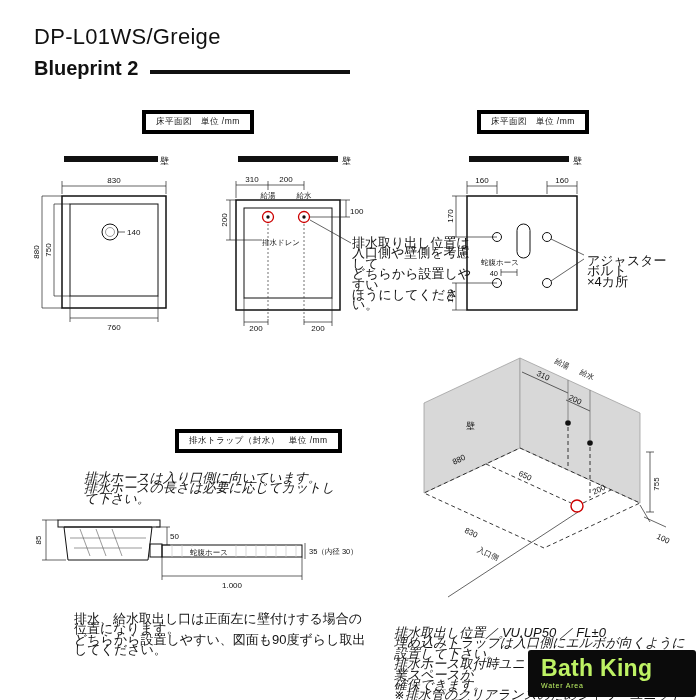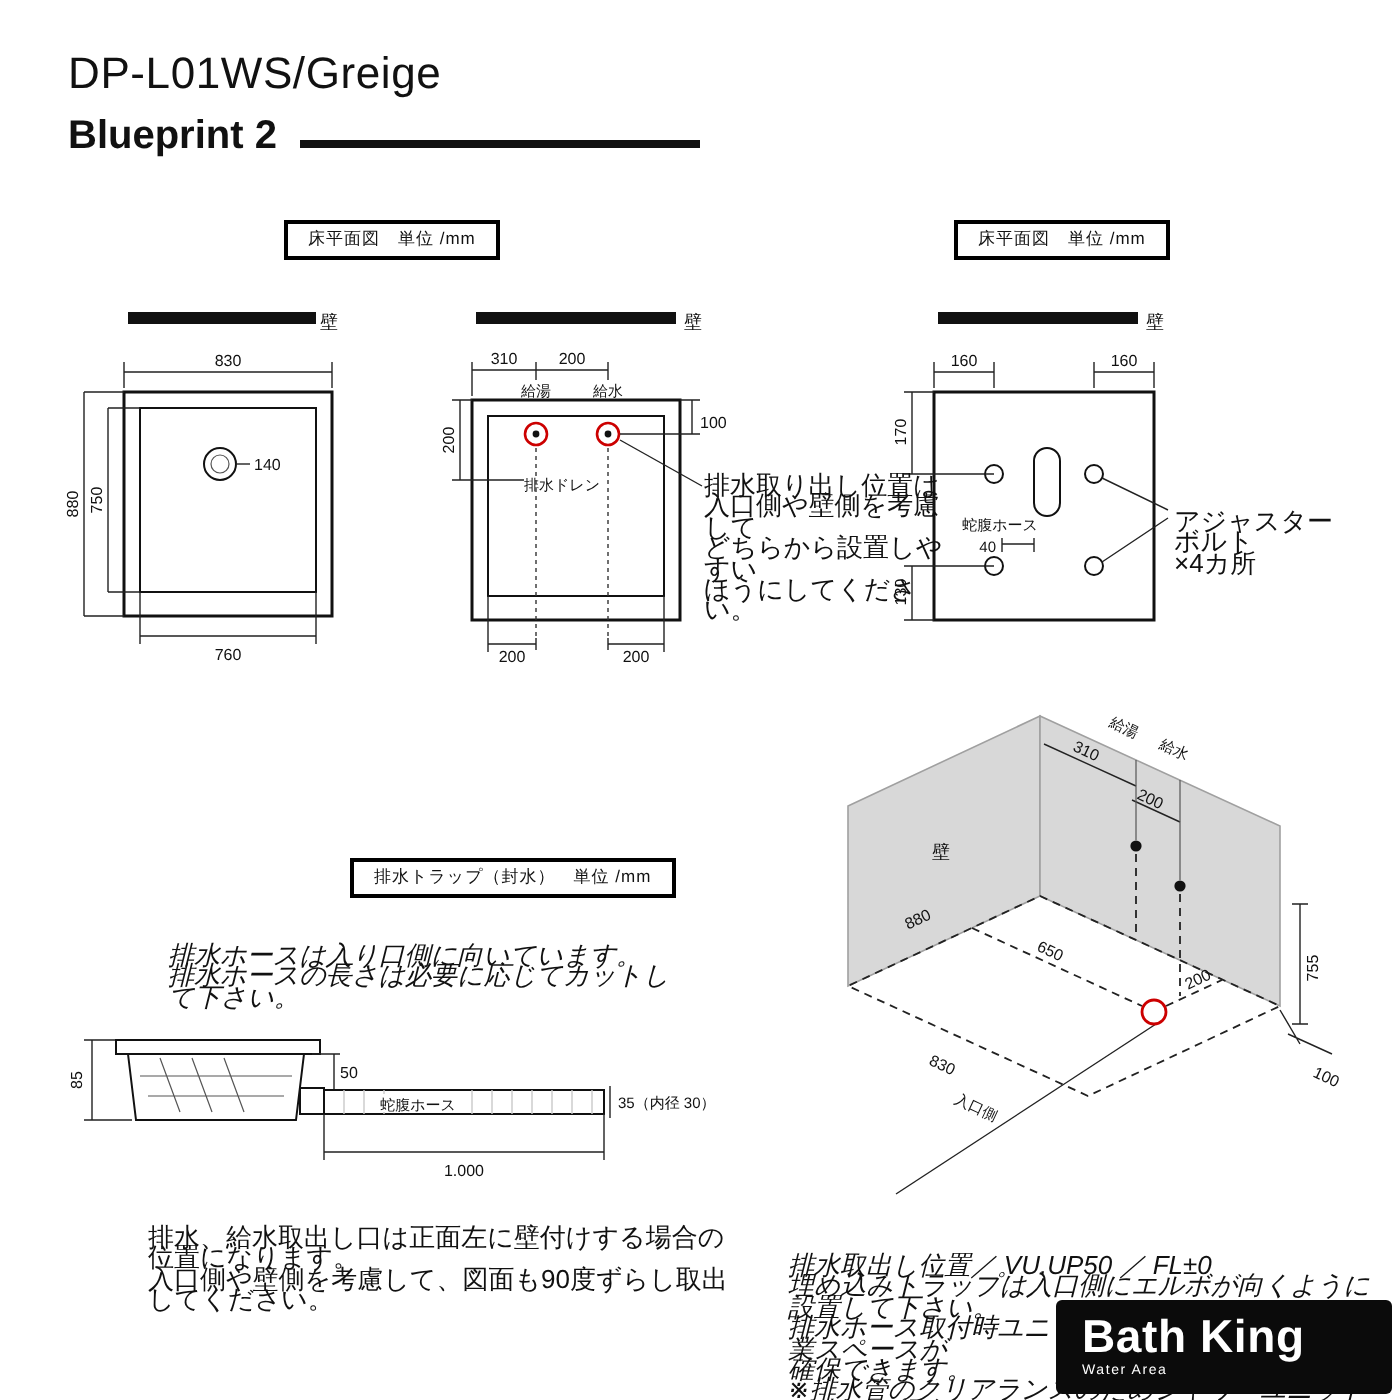--- a/index.html
+++ b/index.html
@@ -2,35 +2,35 @@
 <html><head>
 <meta charset="utf-8">
 <style>
   * { margin:0; padding:0; box-sizing:border-box; }
   html,body { width:700px; height:700px; }
   body { background:#fff; font-family:"Liberation Sans","DejaVu Sans",sans-serif; color:#111; position:relative; overflow:hidden; }
   .abs { position:absolute; }
   #page-title { left:34px; top:24px; font-size:22px; font-weight:normal; letter-spacing:0.3px; }
   #page-subtitle { left:34px; top:57px; font-size:20px; font-weight:bold; }
   #title-rule { left:150px; top:70px; width:200px; height:4px; background:#111; }
-  .sec-label { position:absolute; border:2px solid #000000; font-size:8.5px; padding:2px 10px; background:#fff; letter-spacing:0.5px; white-space:nowrap; }
+  .sec-label { position:absolute; border:4px solid #000000; font-size:8.5px; padding:2px 10px; background:#fff; letter-spacing:0.5px; white-space:nowrap; }
   .note { position:absolute; font-size:13px; line-height:10.4px; white-space:pre-line; }
   svg { position:absolute; left:0; top:0; }
   svg text { font-size:8px; fill:#111; font-family:"Liberation Sans","DejaVu Sans",sans-serif; }
   svg .t9 { font-size:9px; }
   svg .t75 { font-size:7.5px; }
   .ln  { stroke:#111; stroke-width:1.5; fill:none; }
   .l1  { stroke:#111; stroke-width:1; fill:none; }
   .dim { stroke:#222; stroke-width:0.7; fill:none; }
   .dot { stroke:#333; stroke-width:0.7; fill:none; stroke-dasharray:2 2; }
   .dsh { stroke:#222; stroke-width:0.9; fill:none; stroke-dasharray:4 3; }
   .thin{ stroke:#555; stroke-width:0.6; fill:none; }
   .red { stroke:#cc0000; fill:none; }
   .rib { stroke:#c9c9c9; stroke-width:0.7; }
-  .logo { position:absolute; left:528px; top:650px; width:168px; height:47px; background:#0b0b0b; border-radius:3px; color:#ffffff; padding:5px 0 0 13px; }
+  .logo { position:absolute; left:528px; top:650px; width:168px; height:47px; background:#0b0b0b; border-radius:3px; color:#bef264; padding:5px 0 0 13px; }
   .logo .brand { font-size:23px; font-weight:bold; letter-spacing:0.3px; line-height:26px; }
   .logo .tagline { font-size:7px; letter-spacing:0.8px; margin-top:1px; }
 </style>
 </head>
 <body>
 
 <svg width="700" height="700" viewBox="0 0 700 700">
 
   <g>
     <rect x="64" y="156" width="94" height="6" fill="#111"></rect>
@@ -156,21 +156,21 @@
 
 <div class="note" style="left:352px; top:238px; width:120px;">排水取り出し位置は
 入口側や壁側を考慮して
 どちらから設置しやすい
 ほうにしてください。</div>
 <div class="note" style="left:587px; top:256px; width:90px;">アジャスターボルト
 ×4カ所</div>
 <div class="note" style="left:84px; top:473px; width:260px;font-style:italic;">排水ホースは入り口側に向いています。
 排水ホースの長さは必要に応じてカットして下さい。</div>
 <div class="note" style="left:74px; top:614px; width:300px;">排水、給水取出し口は正面左に壁付けする場合の位置になります。
-入口側や壁側を考慮して、図面も90度ずらし取出してください。</div>
+どちらから設置しやすい、図面も90度ずらし取出してください。</div>
 <div class="note" style="left:394px; top:628px; width:292px;font-style:italic;">排水取出し位置／ VU.UP50 ／ FL±0
 埋め込みトラップは入口側にエルボが向くように設置して下さい。
 排水ホース取付時ユニット裏側に最大600mm作業スペースが
 確保できます。
 ※排水管のクリアランスのためシャワーユニットを上げる場合もFL±0</div>
 
 <div class="logo">
   <div class="brand">Bath King</div>
   <div class="tagline">Water Area</div>
 </div>

